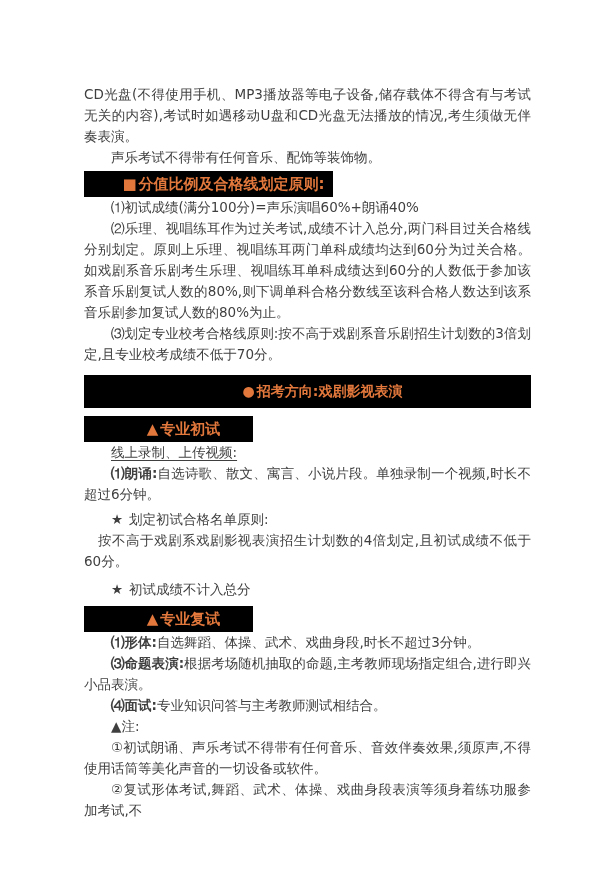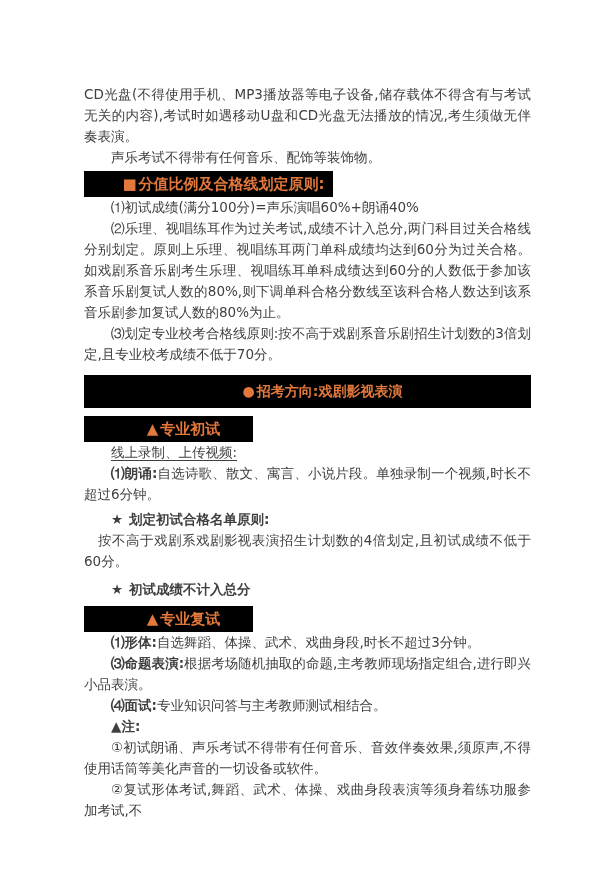--- a/index.html
+++ b/index.html
@@ -36,21 +36,21 @@
     white-space: nowrap;
     box-sizing: border-box;
   }
   .strip-score   { width: 249px; margin-top: 3px; }
   .strip-main    { width: 447px; height: 33px; line-height: 33px; font-size: 14px; margin-top: 10px; }
   .strip-sub1    { width: 169px; margin-top: 8px; }
   .strip-sub2    { width: 169px; margin-top: 6px; }
   .marker { margin-right: 2px; }
   .bold { font-weight: normal; }
   .underline { text-decoration: underline; text-underline-offset: 3px; }
-  .star-line { font-weight: bold; }
+  .star-line { font-weight: normal; }
   .star-line .marker { margin-right: 6px; }
   .mt4 { margin-top: 4px; }
   .mt7 { margin-top: 7px; }
   .page-number {
     position: absolute;
     top: 888px;
     right: 34px;
     font-size: 12.5px;
     color: #929292;
     line-height: 14px;

